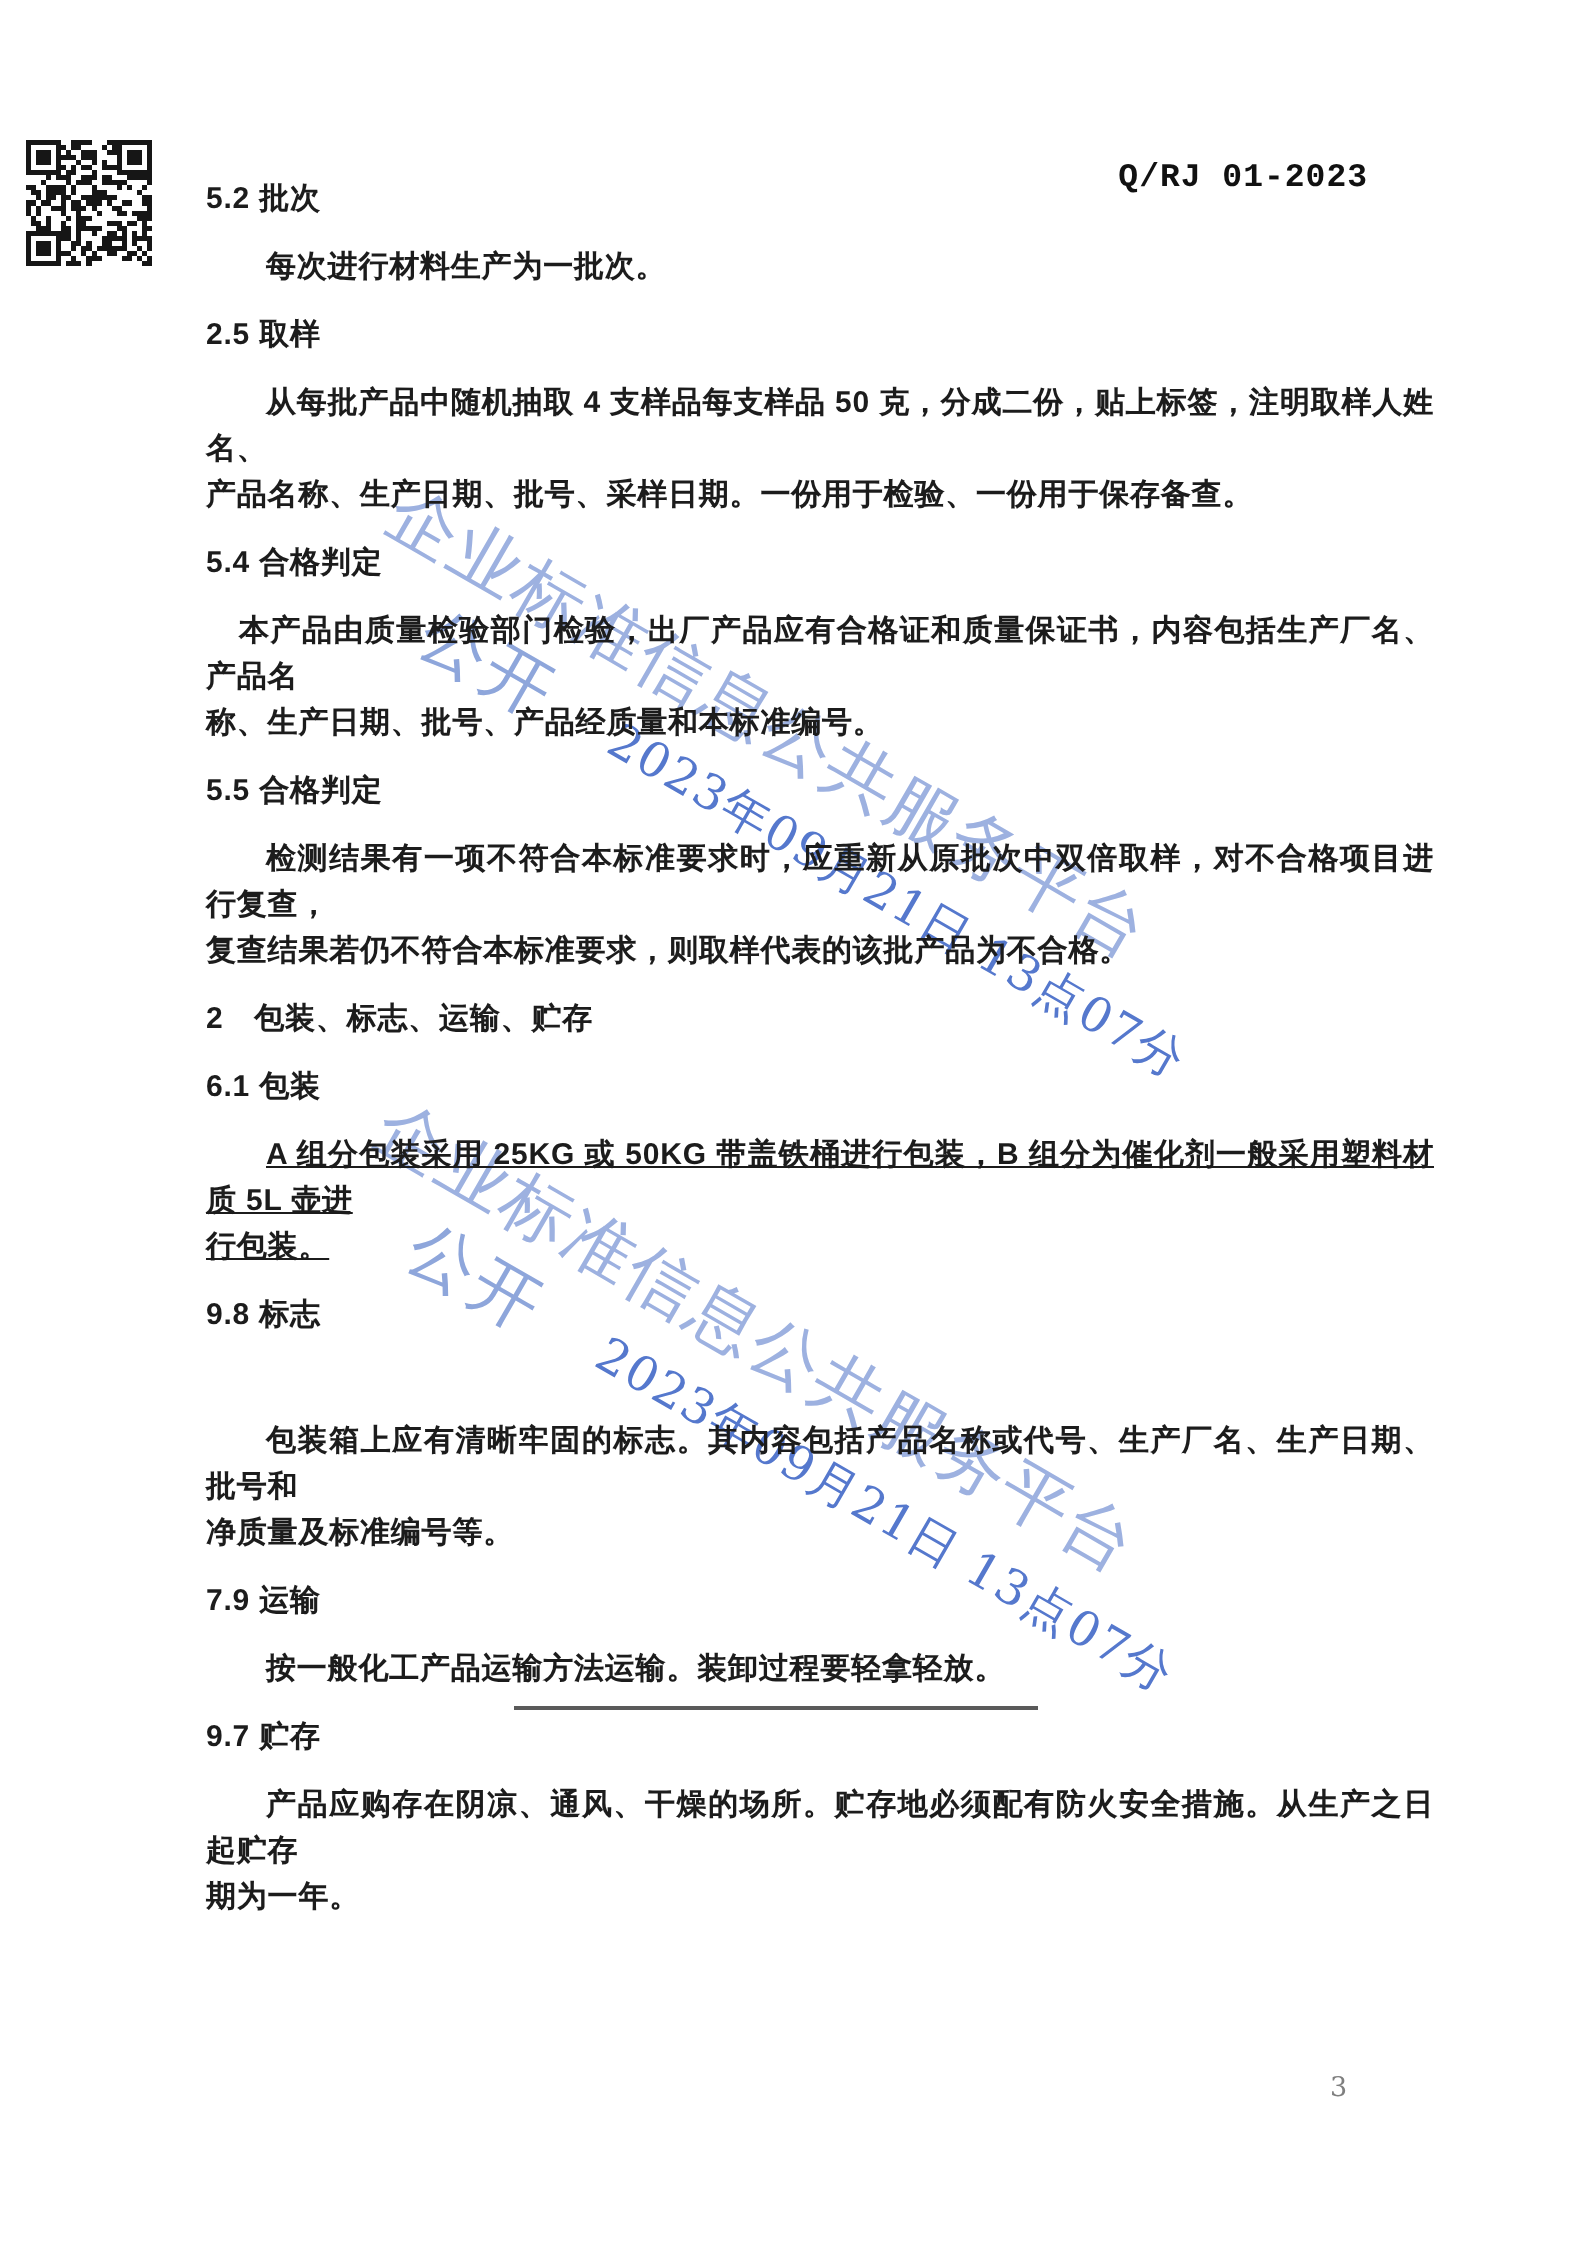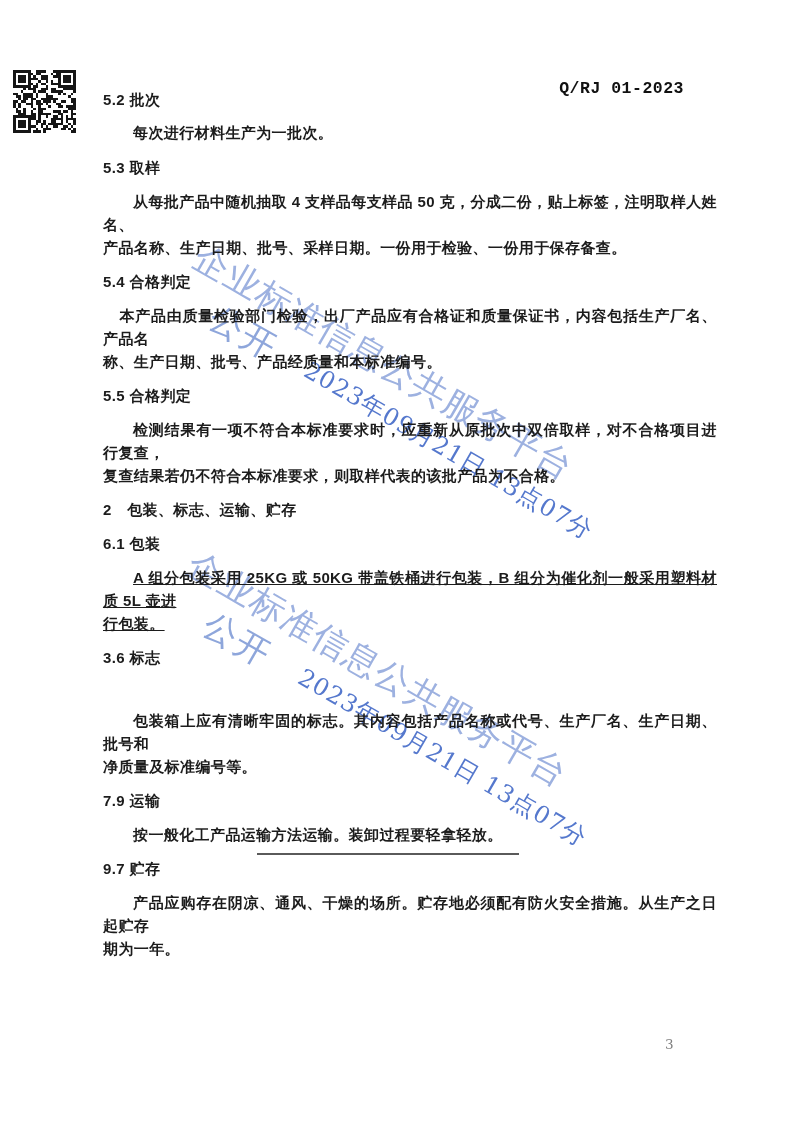--- a/index.html
+++ b/index.html
@@ -453,35 +453,35 @@
   <div class="stamp" id="stamp-2" style="left:201px; top:543px;">
     <div class="wm-title" style="color: rgb(157, 177, 224);">企业标准信息公共服务平台</div>
     <div class="wm-line2">
       <span class="wm-public" style="color: rgb(142, 166, 219);">公开</span>
       <span class="wm-time" style="color: rgb(85, 120, 205);">2023年09月21日 13点07分</span>
     </div>
   </div>
 
   <main class="content" id="content">
       <div class="sec-heading">5.2 批次</div>
-      <div class="para" style="text-indent: 2em; font-family: Liberation Serif, serif;">每次进行材料生产为一批次。</div>
-      <div class="sec-heading">5.3 取样</div>
+      <div class="para" style="text-indent: 2em;">每次进行材料生产为一批次。</div>
+      <div class="sec-heading">2.5 取样</div>
       <div class="para" style="text-indent: 2em;">从每批产品中随机抽取 4 支样品每支样品 50 克，分成二份，贴上标签，注明取样人姓名、
 产品名称、生产日期、批号、采样日期。一份用于检验、一份用于保存备查。</div>
       <div class="sec-heading">5.4 合格判定</div>
       <div class="para" style="text-indent: 1.1em;">本产品由质量检验部门检验，出厂产品应有合格证和质量保证书，内容包括生产厂名、产品名
 称、生产日期、批号、产品经质量和本标准编号。</div>
       <div class="sec-heading">5.5 合格判定</div>
       <div class="para" style="text-indent: 2em;">检测结果有一项不符合本标准要求时，应重新从原批次中双倍取样，对不合格项目进行复查，
 复查结果若仍不符合本标准要求，则取样代表的该批产品为不合格。</div>
       <div class="sec-heading">2　包装、标志、运输、贮存</div>
       <div class="sec-heading">6.1 包装</div>
       <div class="para" style="text-indent: 2em; text-decoration: underline;">A 组分包装采用 25KG 或 50KG 带盖铁桶进行包装，B 组分为催化剂一般采用塑料材质 5L 壶进
 行包装。</div>
-      <div class="sec-heading">3.6 标志</div>
+      <div class="sec-heading">9.8 标志</div>
       <div class="para" style="text-indent: 2em; margin-top: 40px;">包装箱上应有清晰牢固的标志。其内容包括产品名称或代号、生产厂名、生产日期、批号和
 净质量及标准编号等。</div>
       <div class="sec-heading">7.9 运输</div>
       <div class="para" style="text-indent: 2em;">按一般化工产品运输方法运输。装卸过程要轻拿轻放。</div>
       <div class="sec-heading">9.7 贮存</div>
       <div class="para" style="text-indent: 2em;">产品应购存在阴凉、通风、干燥的场所。贮存地必须配有防火安全措施。从生产之日起贮存
 期为一年。</div>
     </main>
 
   <div class="end-rule"></div>

